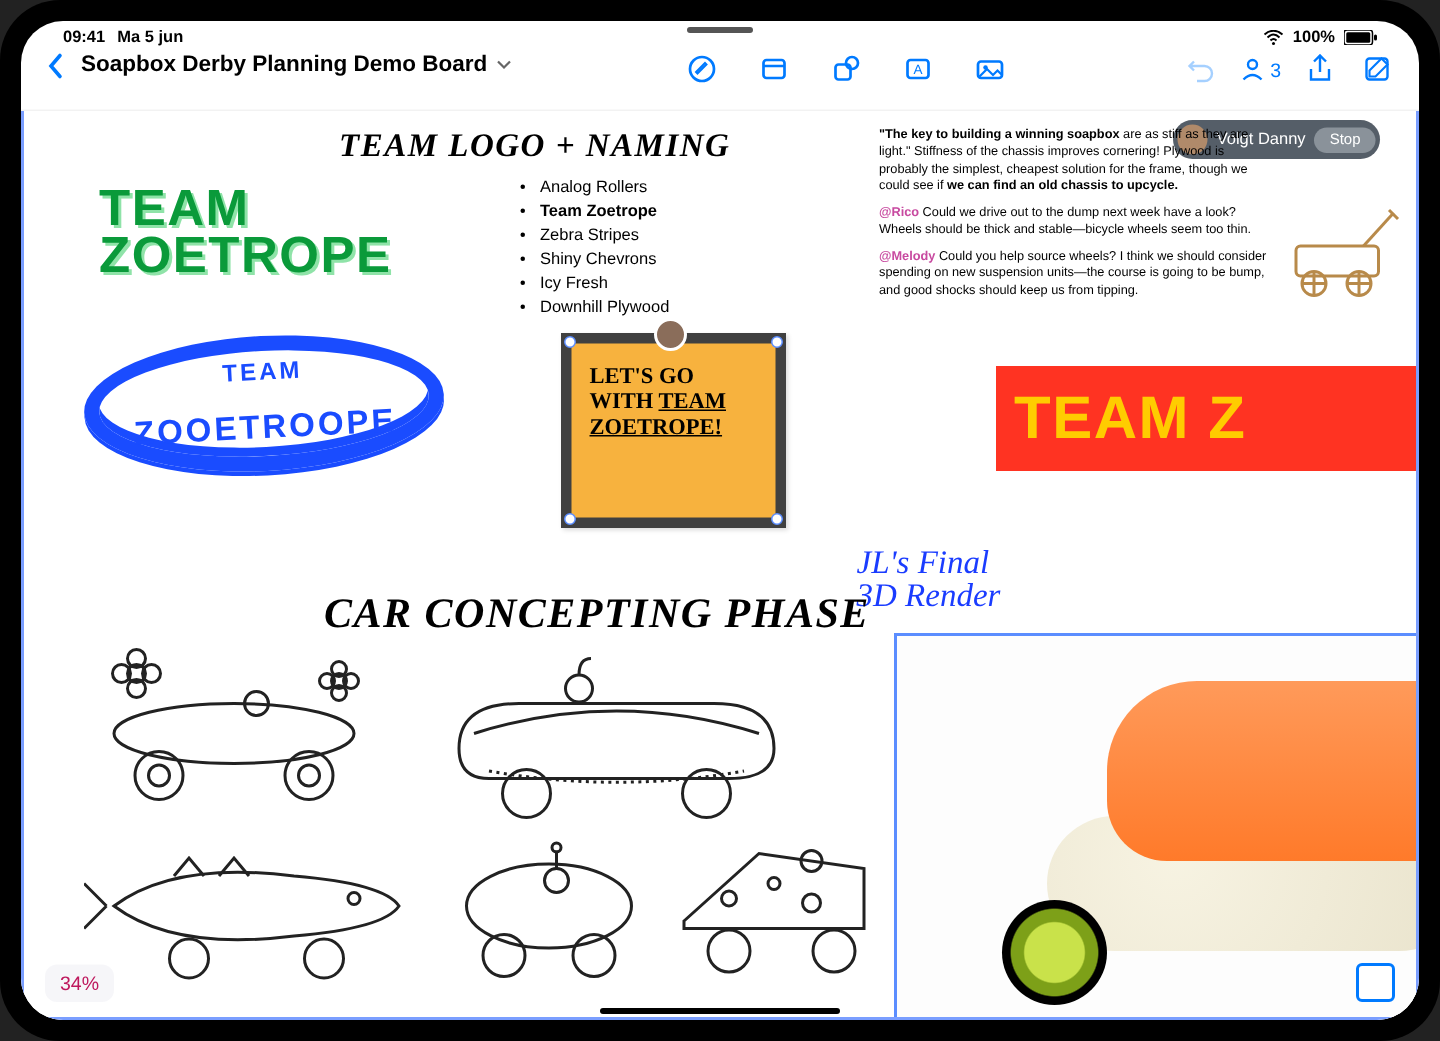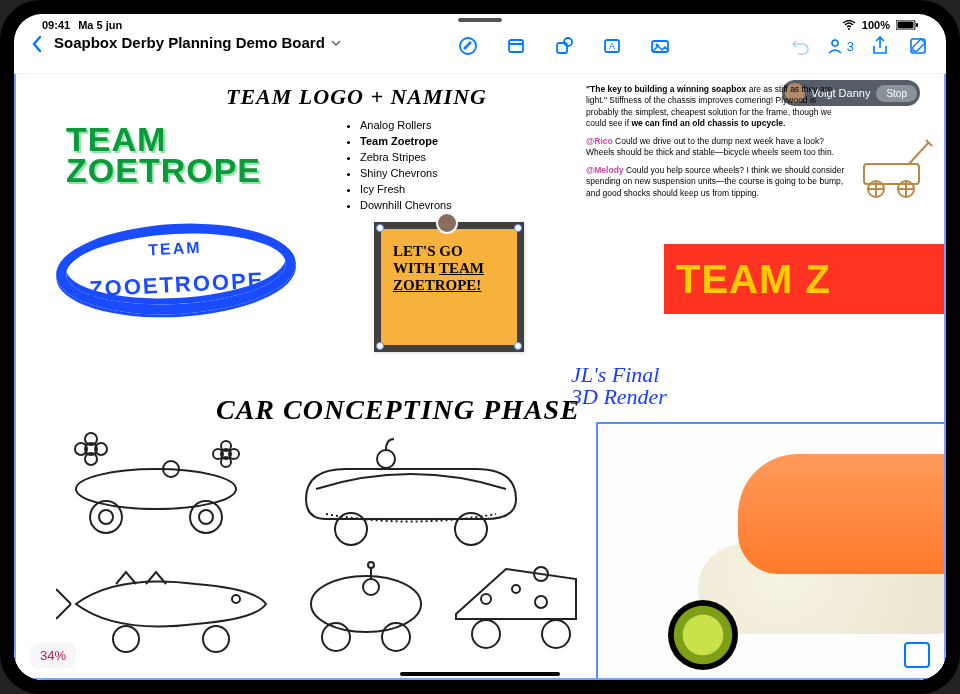--- a/index.html
+++ b/index.html
@@ -276,21 +276,21 @@
         <div class="rtext2">ZOOETROOPE</div>
       </div>
 
       <div class="name-list">
         <ul>
           <li>Analog Rollers</li>
           <li class="bold">Team Zoetrope</li>
           <li>Zebra Stripes</li>
           <li>Shiny Chevrons</li>
           <li>Icy Fresh</li>
-          <li>Downhill Chevrons</li>
+          <li>Downhill Plywood</li>
         </ul>
       </div>
 
       <div class="sticky">
         <div>LET'S GO</div>
         <span>WITH</span>
         <span class="u">TEAM</span>
         <div class="u">ZOETROPE!</div>
         <div class="sticky-handle sh-tl"></div>
         <div class="sticky-handle sh-tr"></div>

